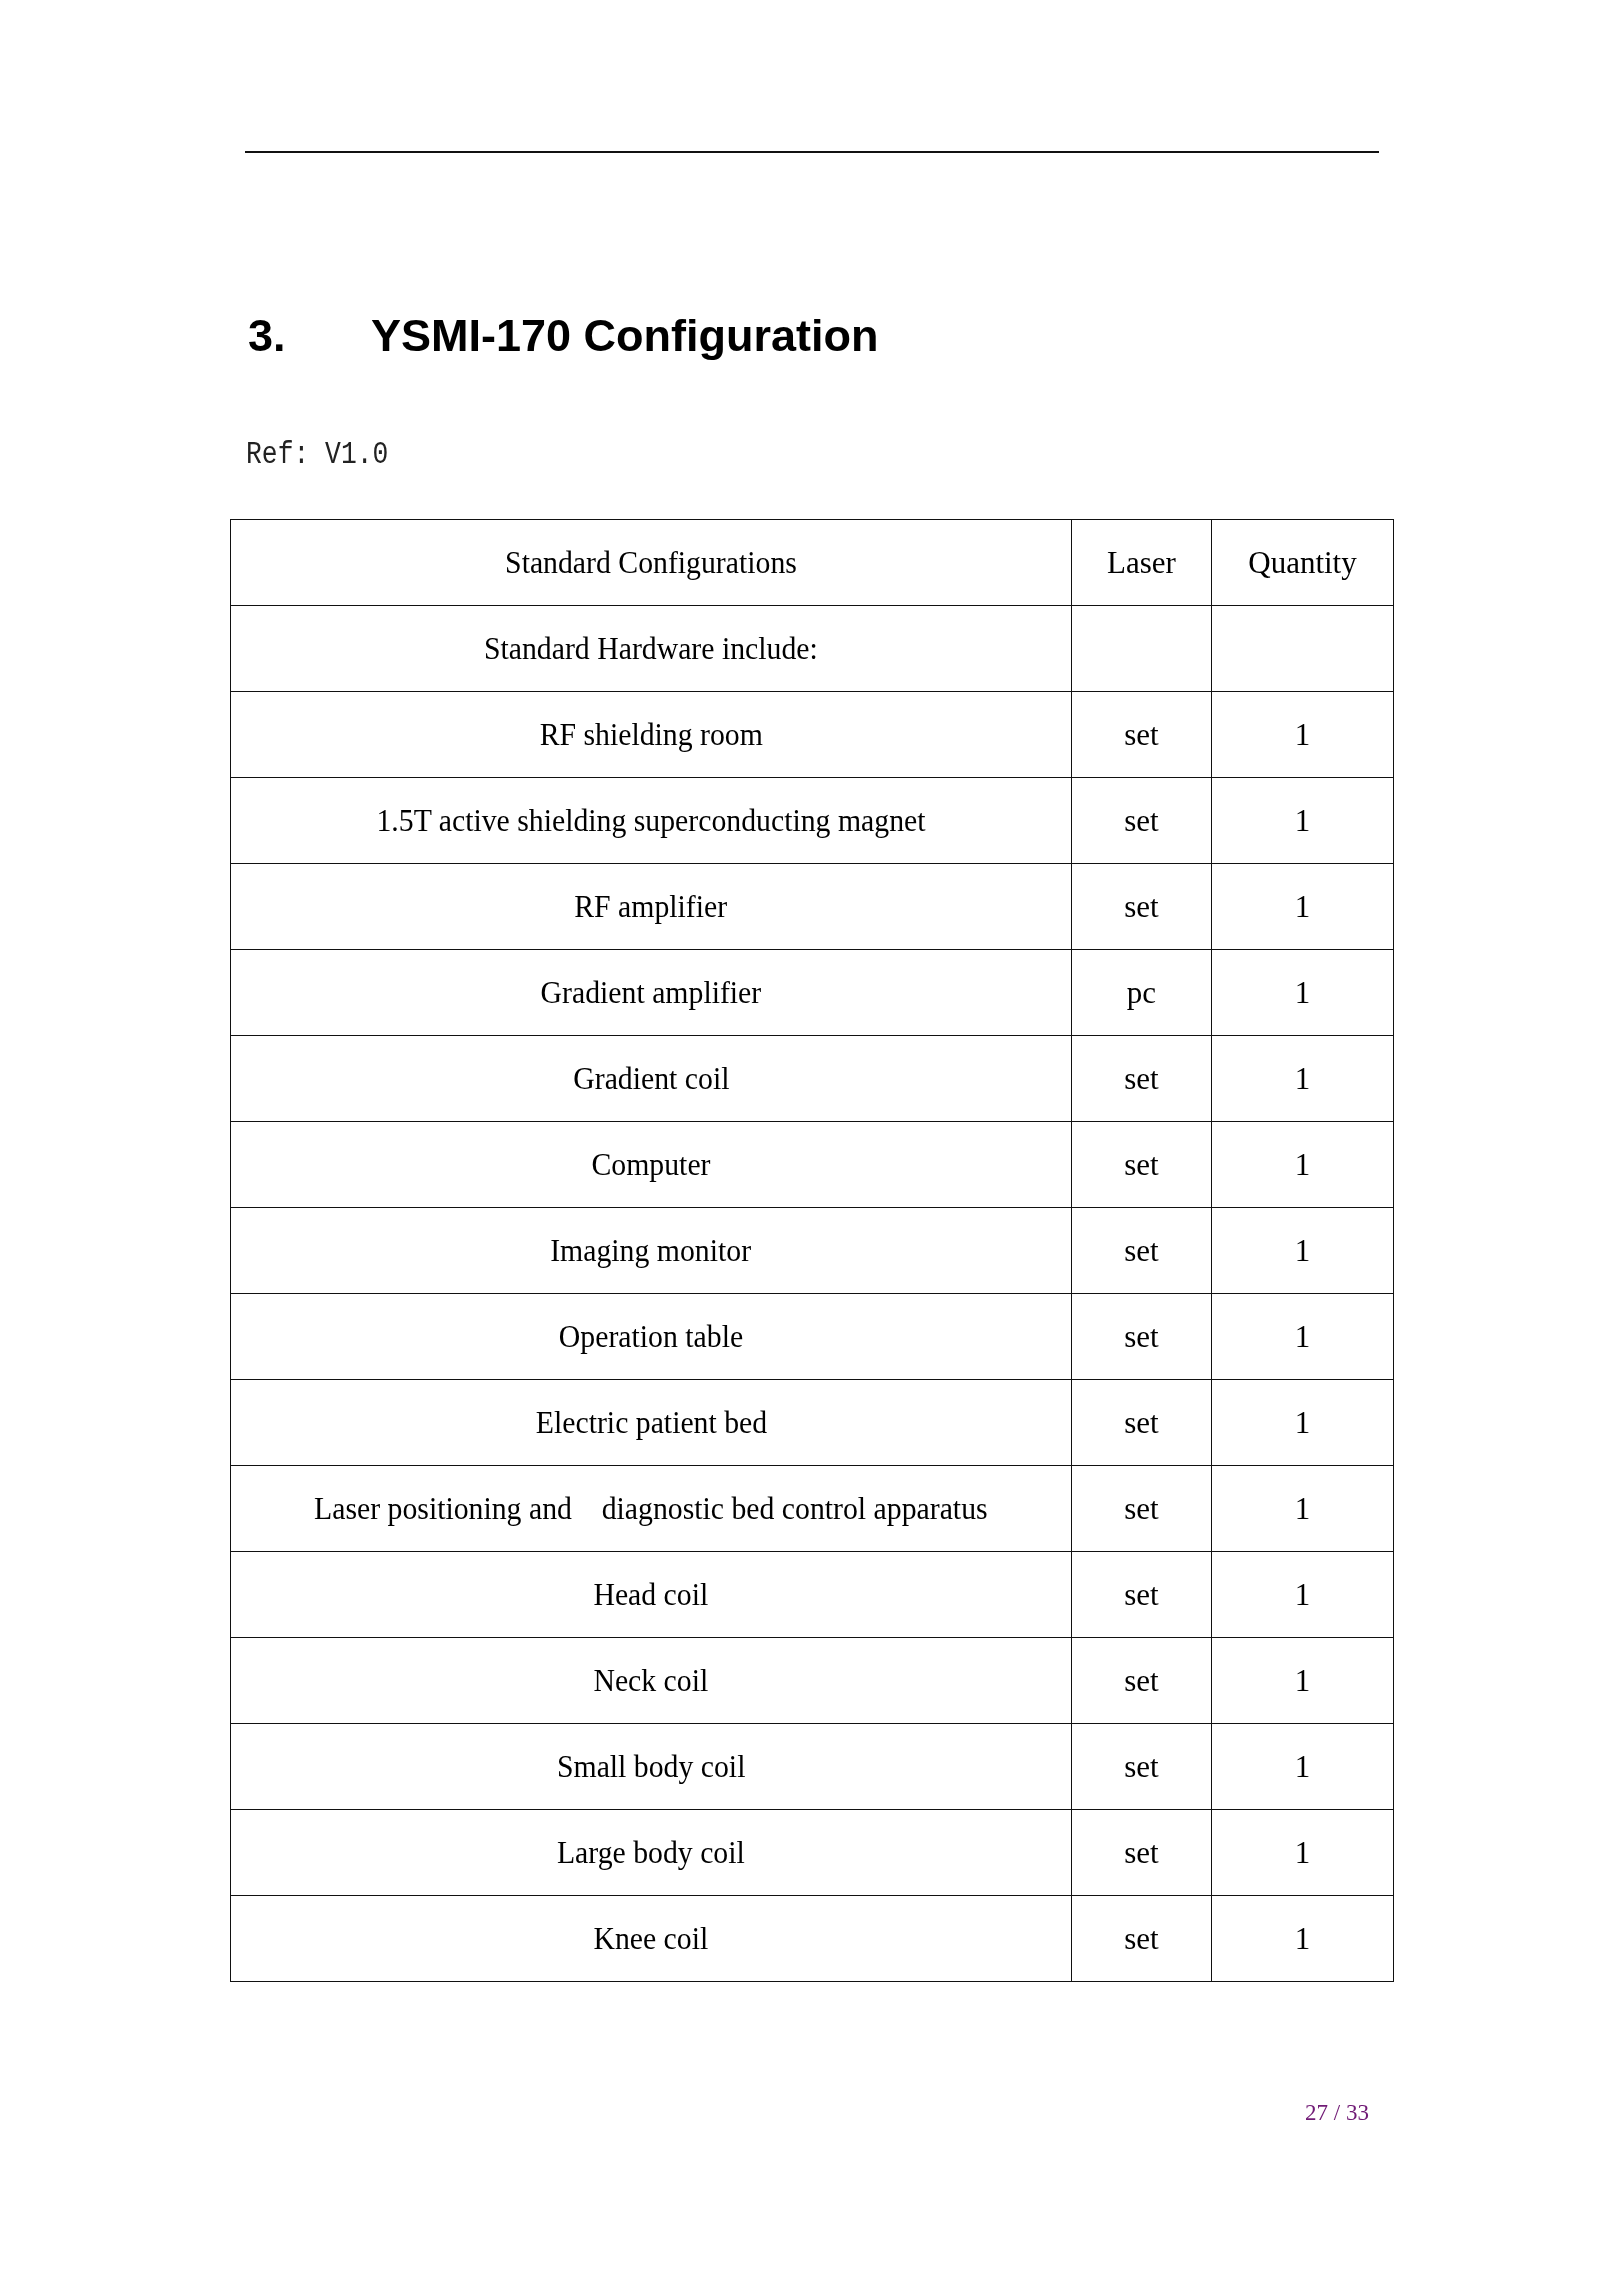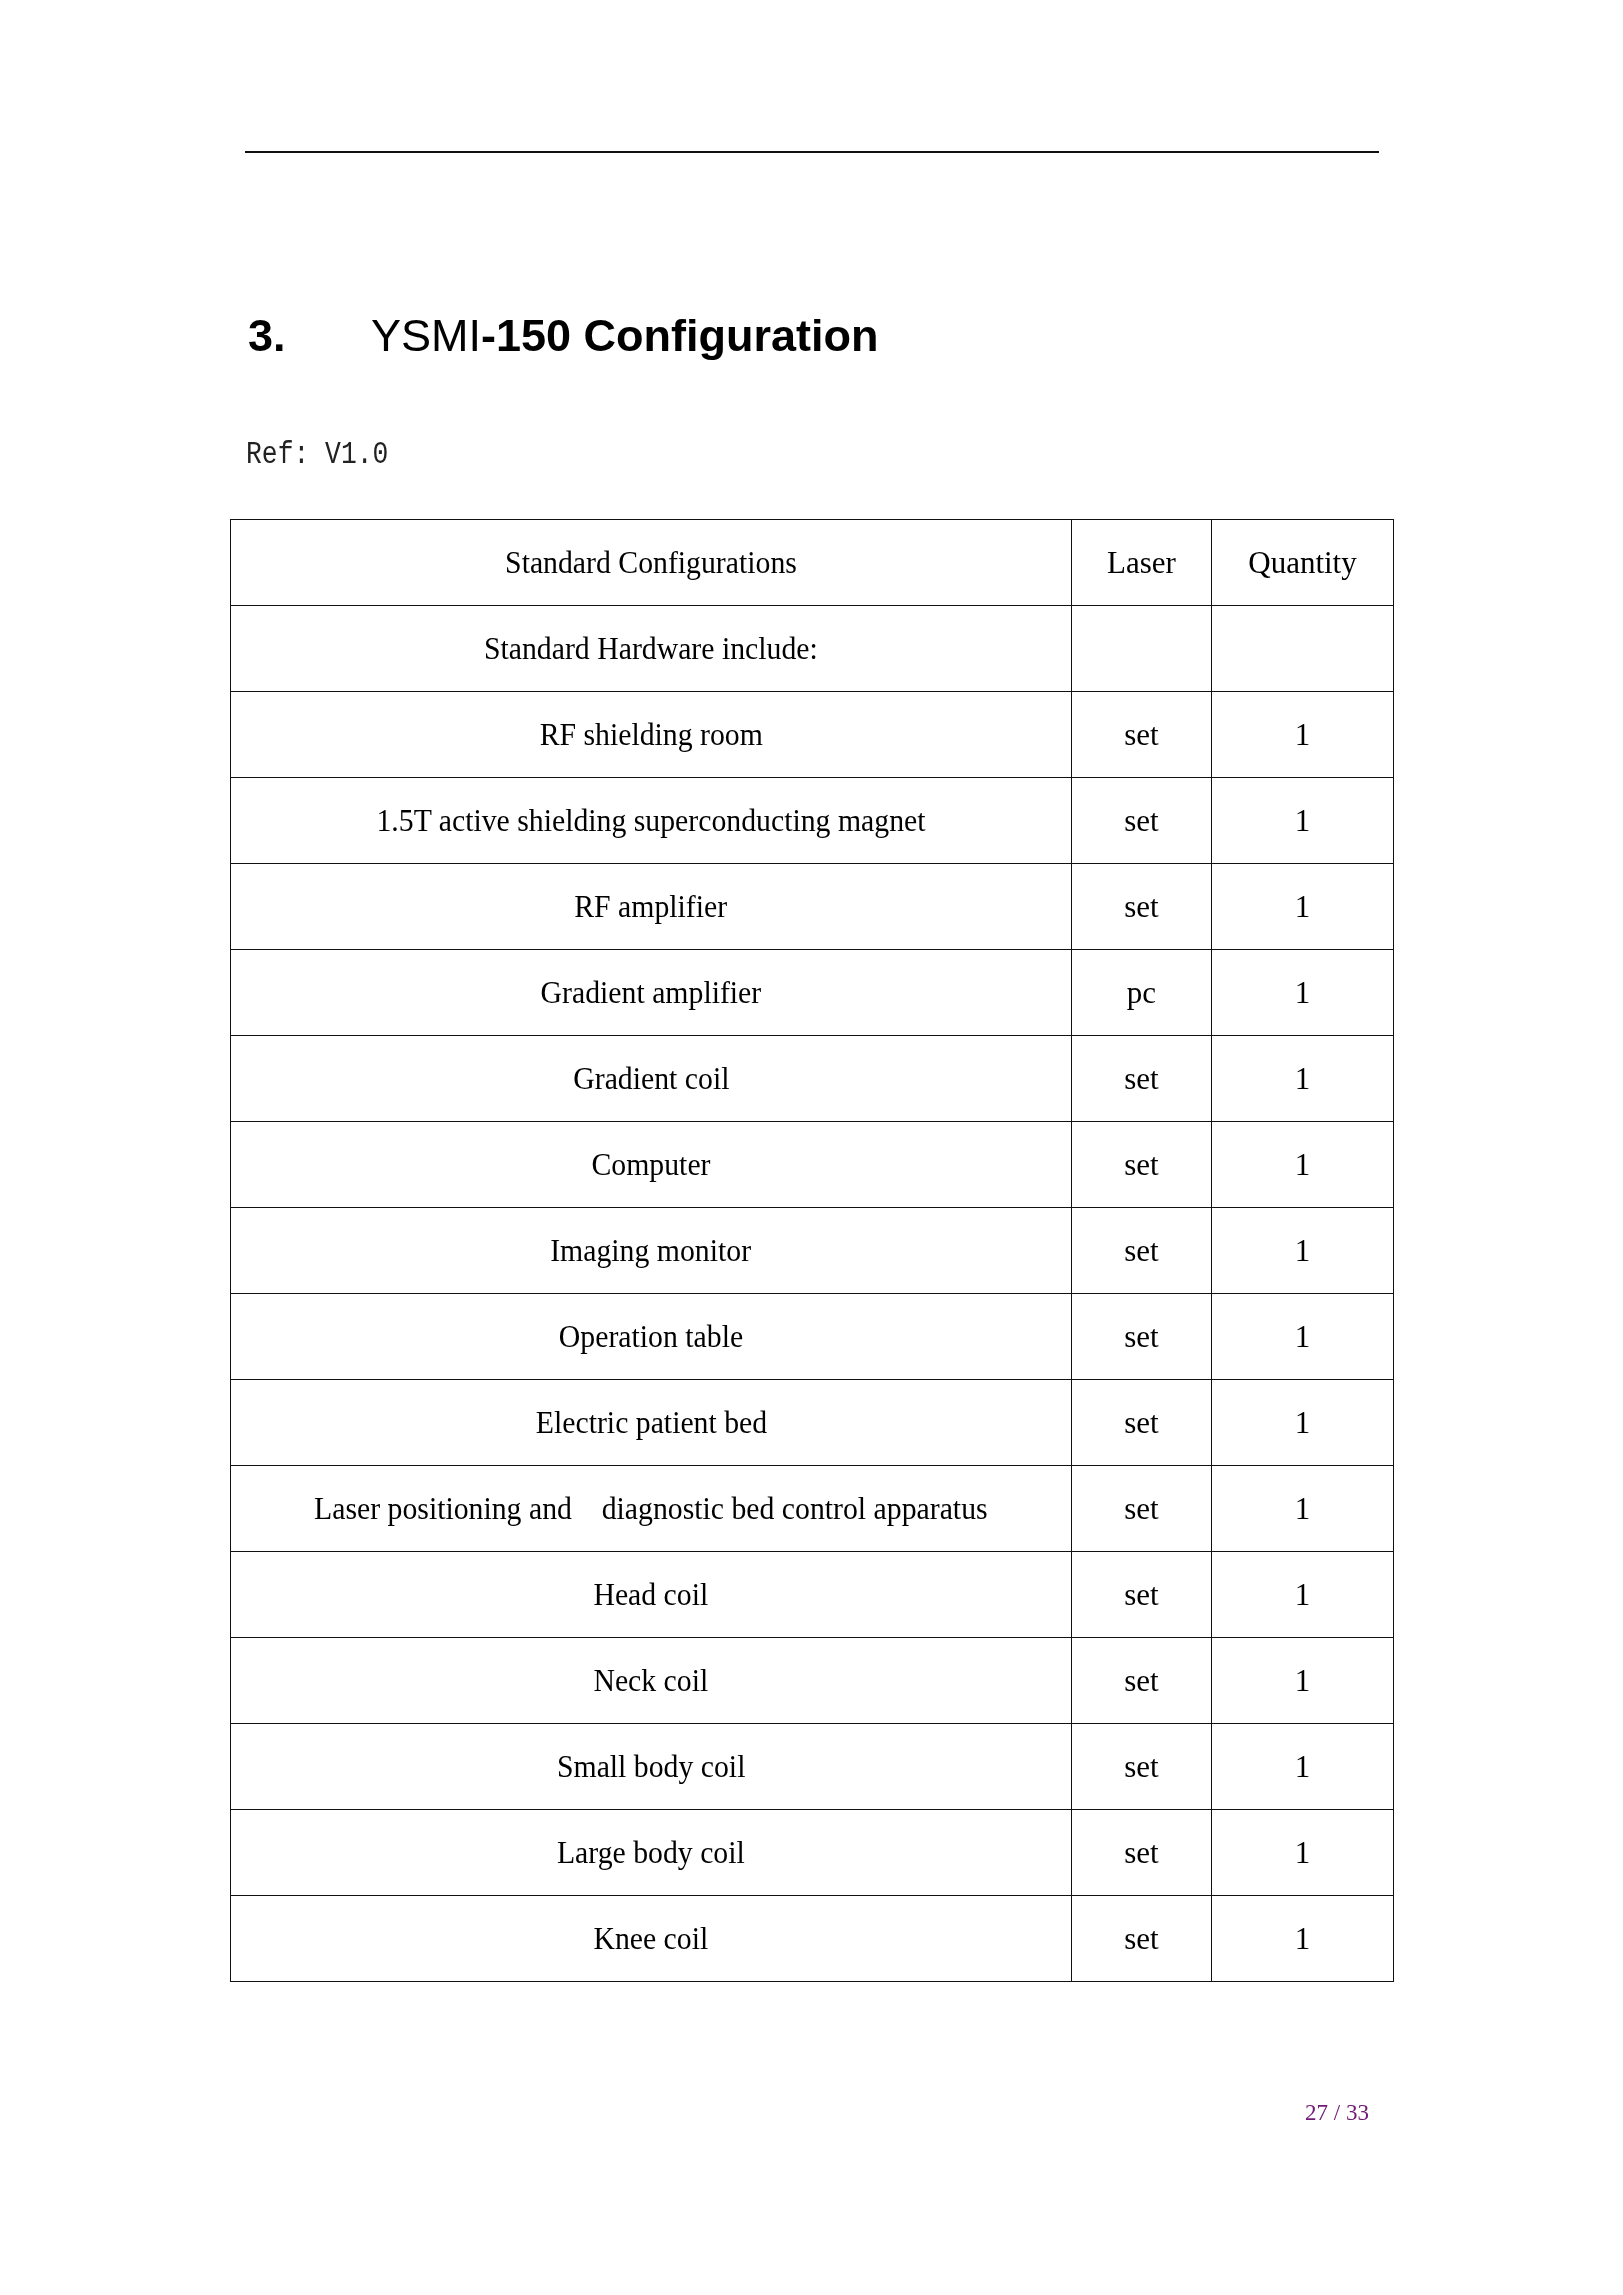--- a/index.html
+++ b/index.html
@@ -7,21 +7,21 @@
     .header-rule {
       position: absolute; left: 245px; top: 151px; width: 1134px; height: 0;
       border-top: 2.4px solid #111;
     }
     .heading {
       position: absolute; left: 248px; top: 307px; margin: 0;
       font-family: "Liberation Sans", sans-serif; font-size: 45px; line-height: 57px;
       white-space: nowrap; font-weight: normal;
     }
     .heading .num { font-weight: bold; display: inline-block; width: 123px; }
-    .heading .model-prefix { font-weight: normal; }
+    .heading .model-prefix { font-weight: bold; }
     .heading .model-rest { font-weight: bold; }
     .ref {
       position: absolute; left: 246px; top: 437px;
       font-family: "Liberation Mono", monospace; font-size: 31px; line-height: 36px;
       color: #222; transform: scaleX(0.85); transform-origin: left top; white-space: nowrap;
     }
     table.config {
       position: absolute; left: 230px; top: 519px; width: 1163px;
       border-collapse: collapse; table-layout: fixed;
       font-family: Liberation Serif, serif; font-size: 31px;
@@ -43,21 +43,21 @@
       font-family: "Liberation Serif", serif; font-size: 23px; line-height: 26px;
       white-space: pre; color: #701a75;
     }
   </style>
 </head>
 <body>
 
 <div class="header-rule"></div>
 
 <h1 class="heading">
-  <span class="num">3.</span><span class="model-prefix">YSMI</span><span class="model-rest">-150 Configuration</span>
+  <span class="num">3.</span><span class="model-prefix">YSMI</span><span class="model-rest">-170 Configuration</span>
 </h1>
 
 <div class="ref">Ref: V1.0</div>
 
 <table class="config">
   <colgroup>
     <col class="c-desc">
       <col class="c-unit">
       <col class="c-qty">
   </colgroup>

